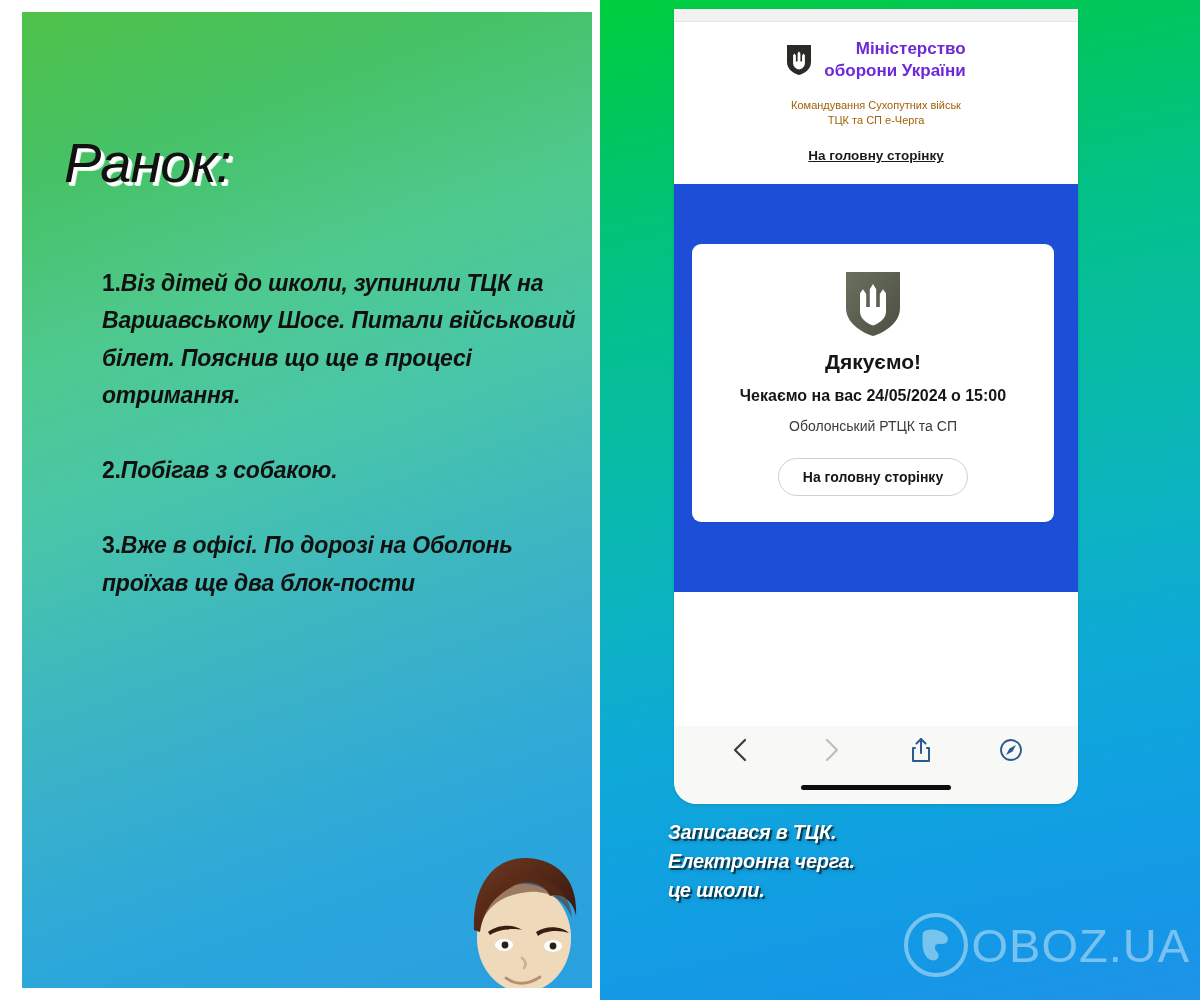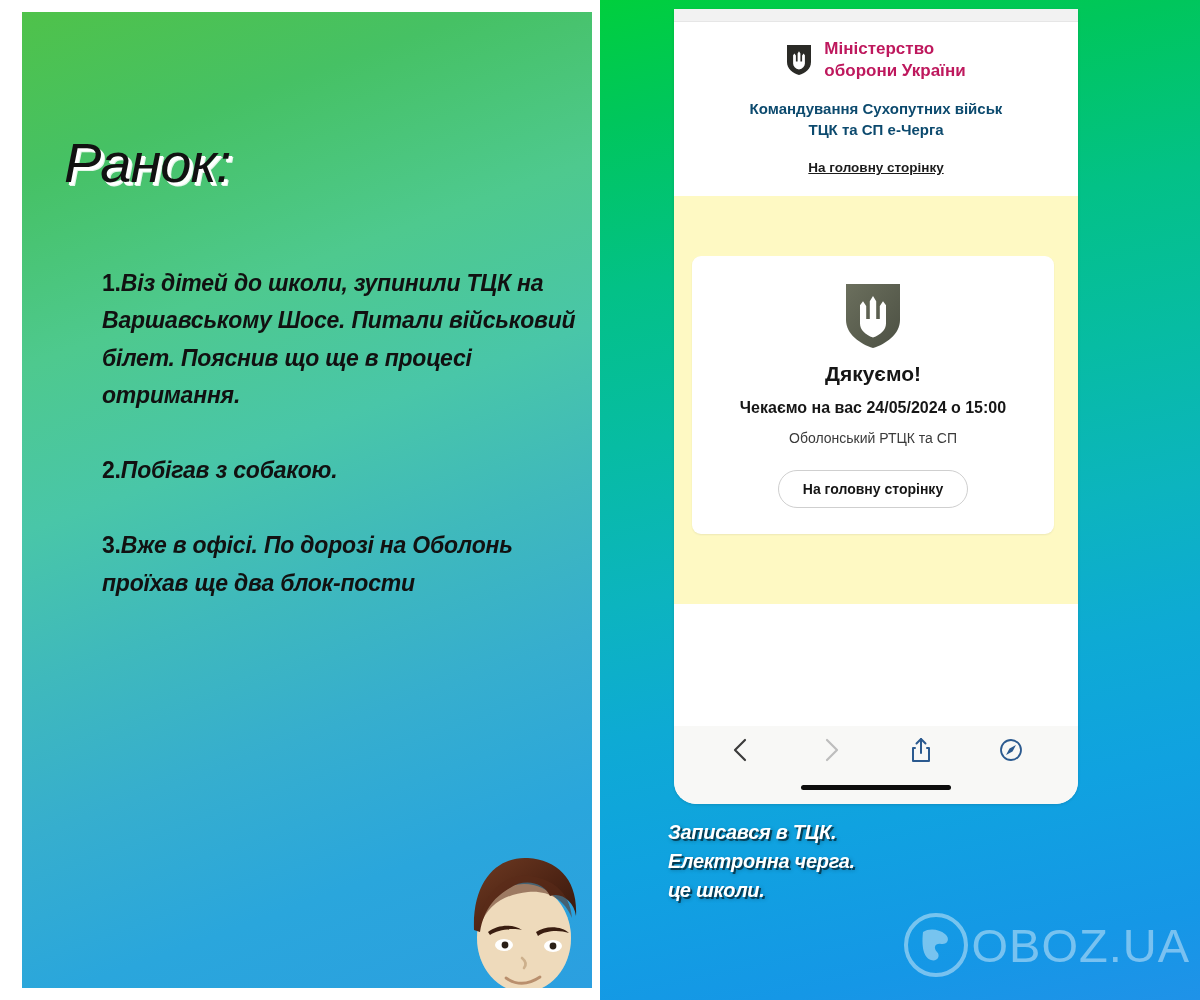--- a/index.html
+++ b/index.html
@@ -131,44 +131,44 @@
   #brand-row {
     display: flex;
     align-items: center;
     justify-content: center;
     gap: 12px;
   }
   .brand-shield { width: 26px; height: 32px; flex: 0 0 auto; }
   #brand-text {
     font-size: 17px;
     font-weight: 700;
-    color: #be185d;
+    color: #6d28d9;
     line-height: 1.28;
-    text-align: left;
+    text-align: right;
   }
   #subtitle-block {
     margin-top: 16px;
-    font-size: 15px;
-    font-weight: 700;
-    color: #0c4a6e;
+    font-size: 11px;
+    font-weight: 400;
+    color: #a16207;
     line-height: 1.45;
   }
   #home-link-top {
     display: inline-block;
     margin-top: 19px;
     font-size: 13.5px;
     font-weight: 700;
     color: #1b1b1b;
     text-decoration: underline;
     cursor: pointer;
   }
 
   
   #page-body {
-    background: #fef9c3;
+    background: #1d4ed8;
     padding: 60px 24px 70px 18px;
     min-height: 392px;
     box-sizing: border-box;
   }
 
   
   #confirm-card {
     background: #ffffff;
     border-radius: 9px;
     padding: 26px 18px 26px 18px;

